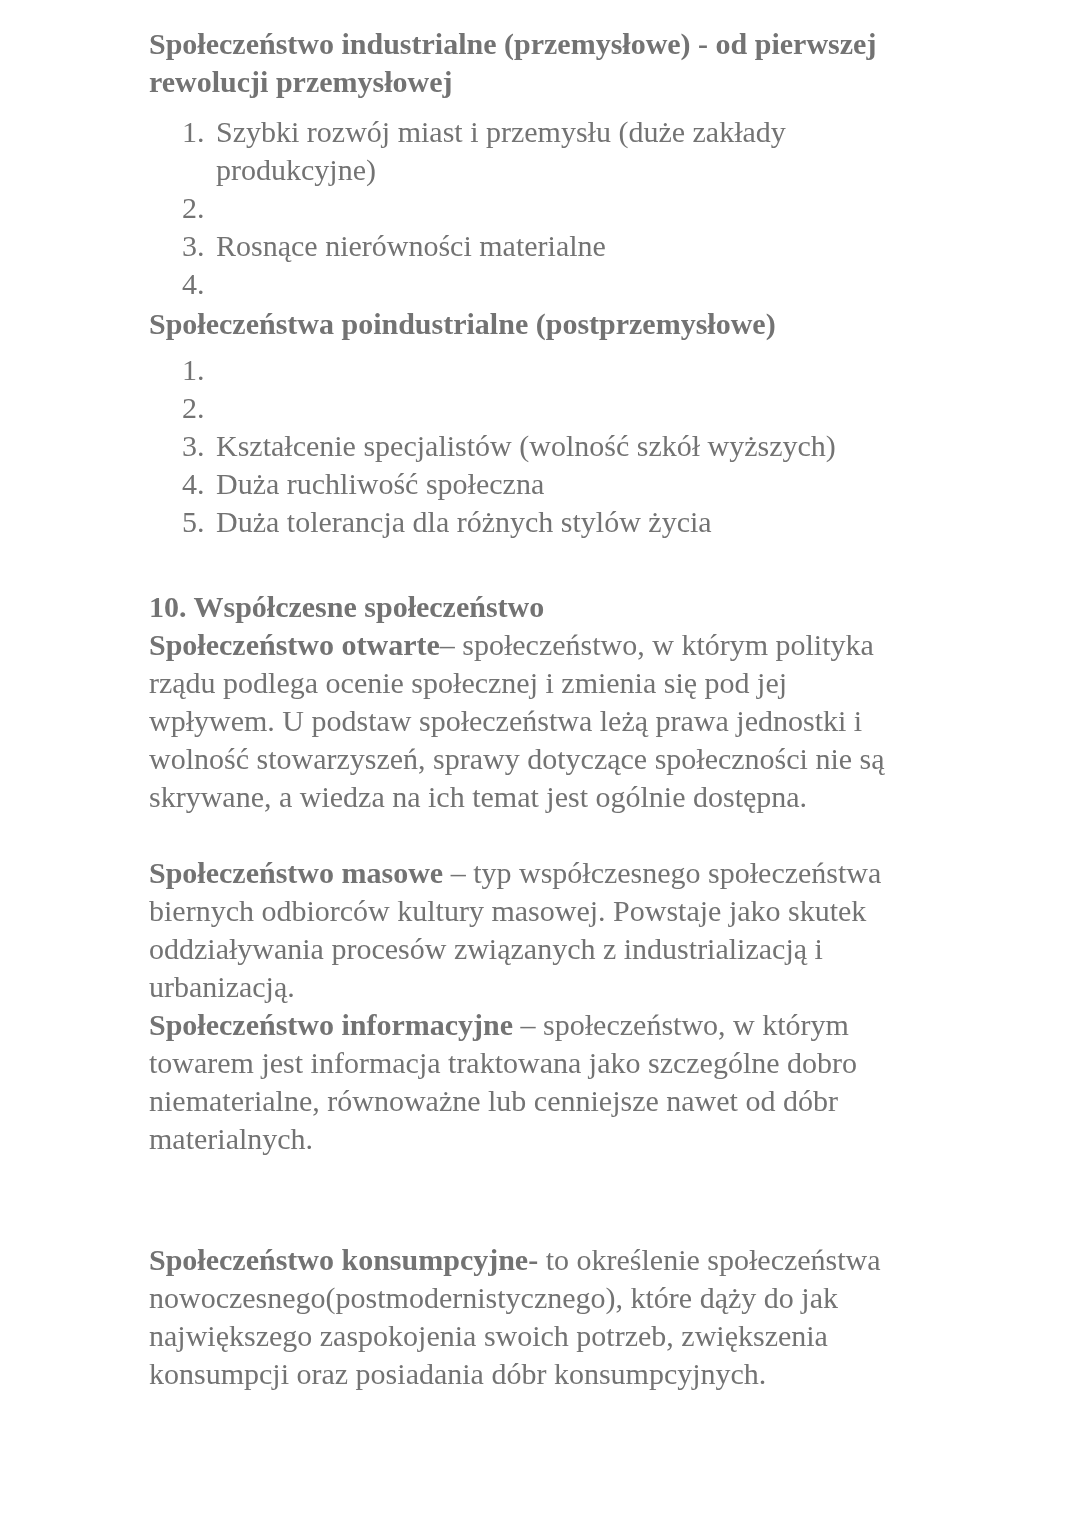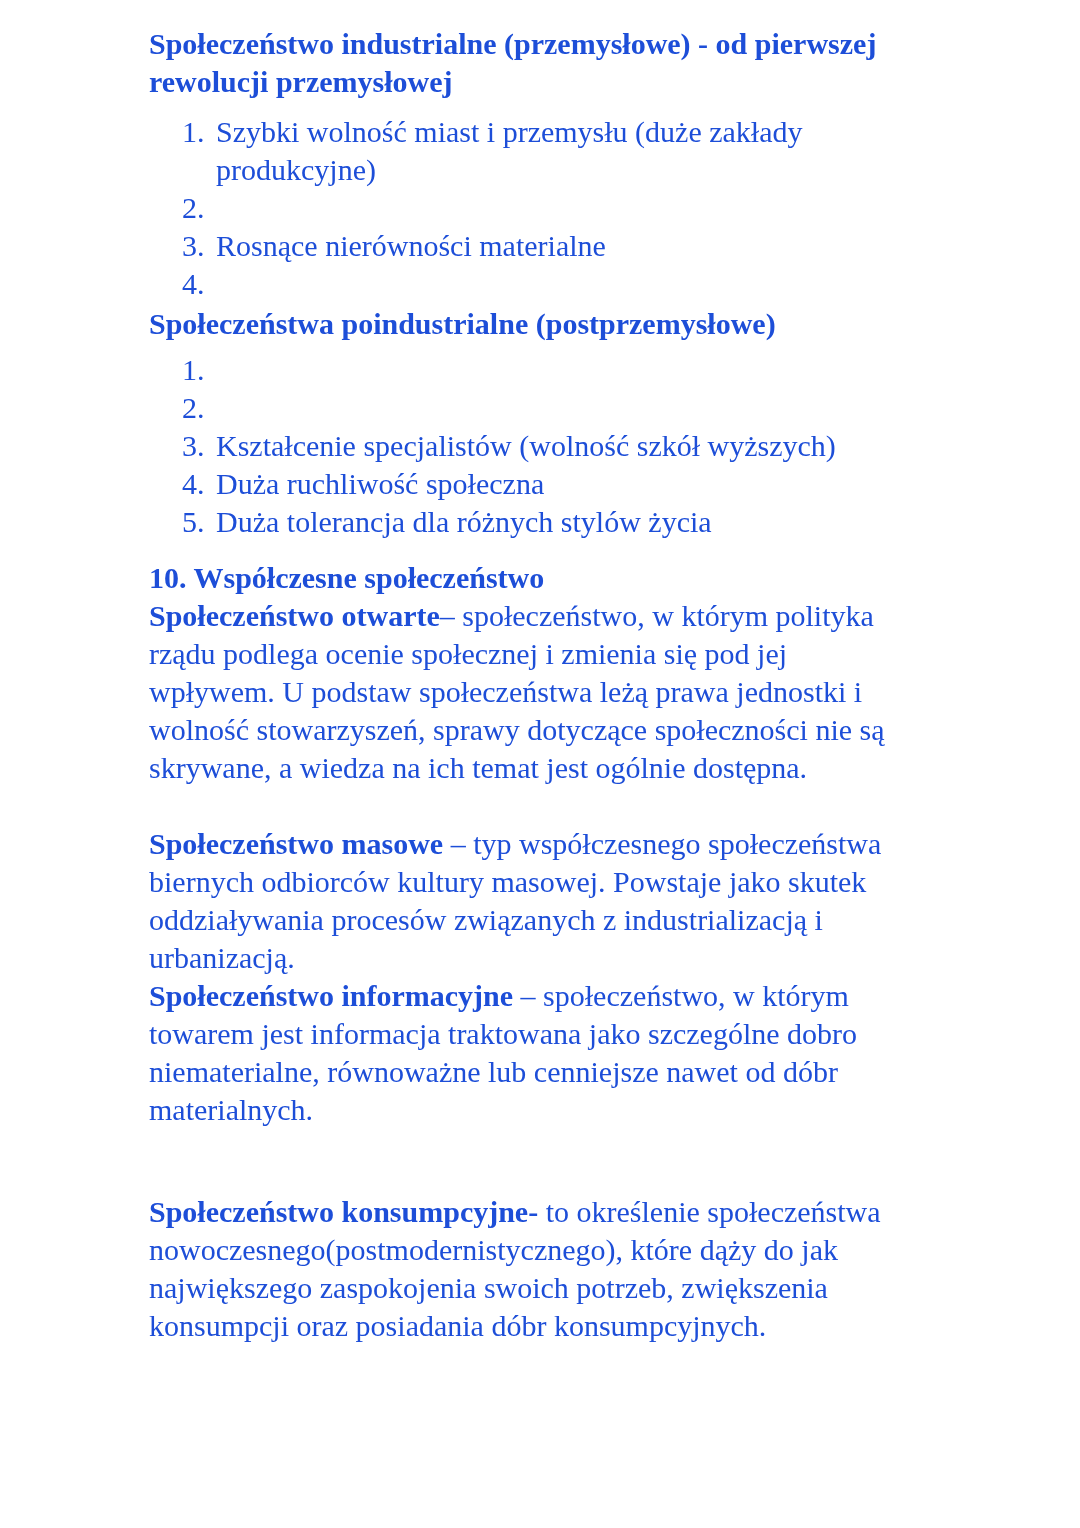--- a/index.html
+++ b/index.html
@@ -3,46 +3,46 @@
 <meta charset="utf-8">
 <style>
   html, body { margin: 0; padding: 0; background: #ffffff; }
   .page {
     position: relative;
     width: 944px;
     height: 1528px;
     background: #ffffff;
     overflow: hidden;
     font-family: "Liberation Serif", serif;
-    color: #1d4ed8;
+    color: #737373;
   }
   .content {
     position: absolute;
     left: 149px;
     top: 25px;
     width: 800px;
     font-size: 30px;
     line-height: 38px;
   }
   .heading {
     font-weight: 700;
     white-space: pre;
   }
   .olist { margin: 12px 0 0 33px; }
   .li { display: flex; }
   .li .num { flex: 0 0 34px; }
   .li .txt { white-space: pre; }
   .h-post { margin-top: 2px; }
   .list-post { margin-top: 8px; }
-  .h-modern { margin-top: 18px; }
+  .h-modern { margin-top: 47px; }
   .def { }
   .def .term { font-weight: 700; }
   .def .rest { white-space: pre; text-align: center; }
   .def-masowe { margin-top: 38px; }
-  .def-konsumpcyjne { margin-top: 64px; }
+  .def-konsumpcyjne { margin-top: 83px; }
   .scroll-thumb {
     position: absolute;
     left: 977px;
     top: 1215px;
     width: 11px;
     height: 285px;
     border-radius: 6px;
     background: #7a7a7a;
   }
 </style>
@@ -51,21 +51,21 @@
 
 <div class="page">
   <div class="content">
 
     <div class="heading h-industrial">Społeczeństwo industrialne (przemysłowe) - od pierwszej
 rewolucji przemysłowej</div>
 
     <div class="olist list-industrial">
       <div class="li">
         <span class="num">1.</span>
-        <span class="txt">Szybki wolność miast i przemysłu (duże zakłady
+        <span class="txt">Szybki rozwój miast i przemysłu (duże zakłady
 produkcyjne)</span>
       </div>
       <div class="li">
         <span class="num">2.</span>
       </div>
       <div class="li">
         <span class="num">3.</span>
         <span class="txt">Rosnące nierówności materialne</span>
       </div>
       <div class="li">

